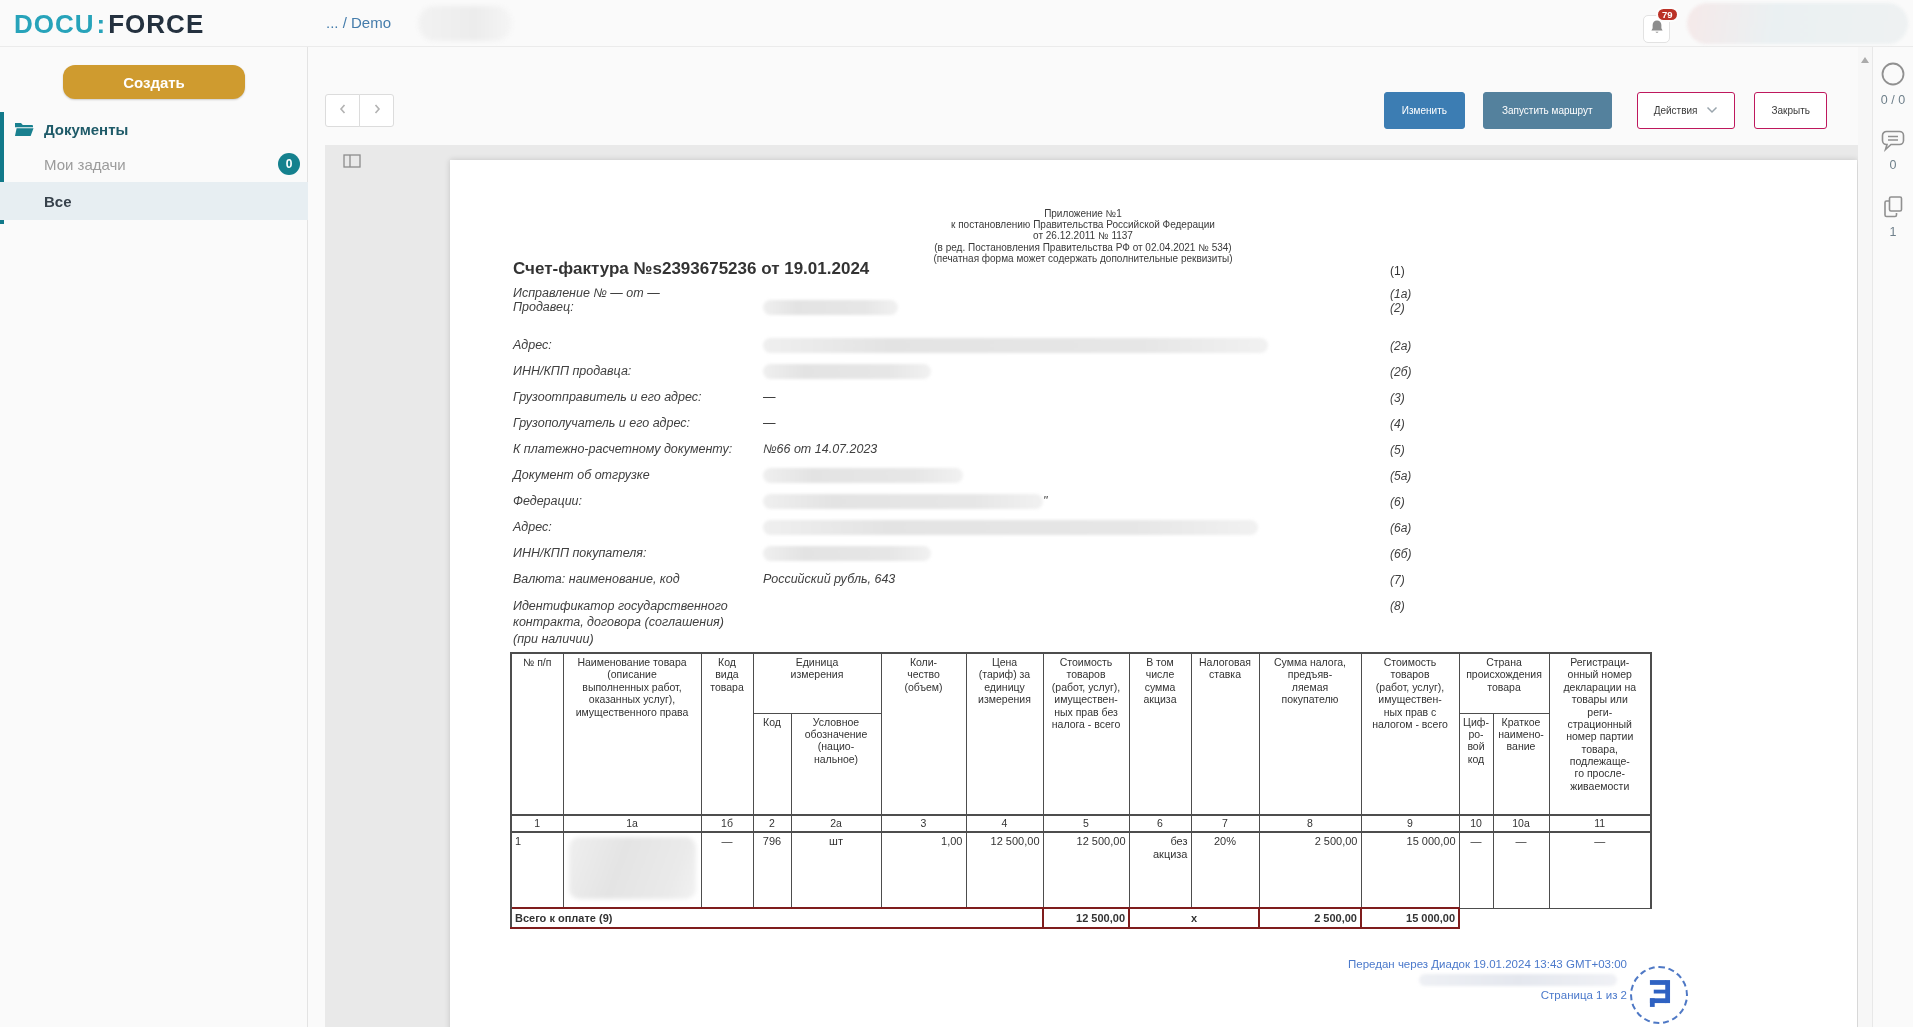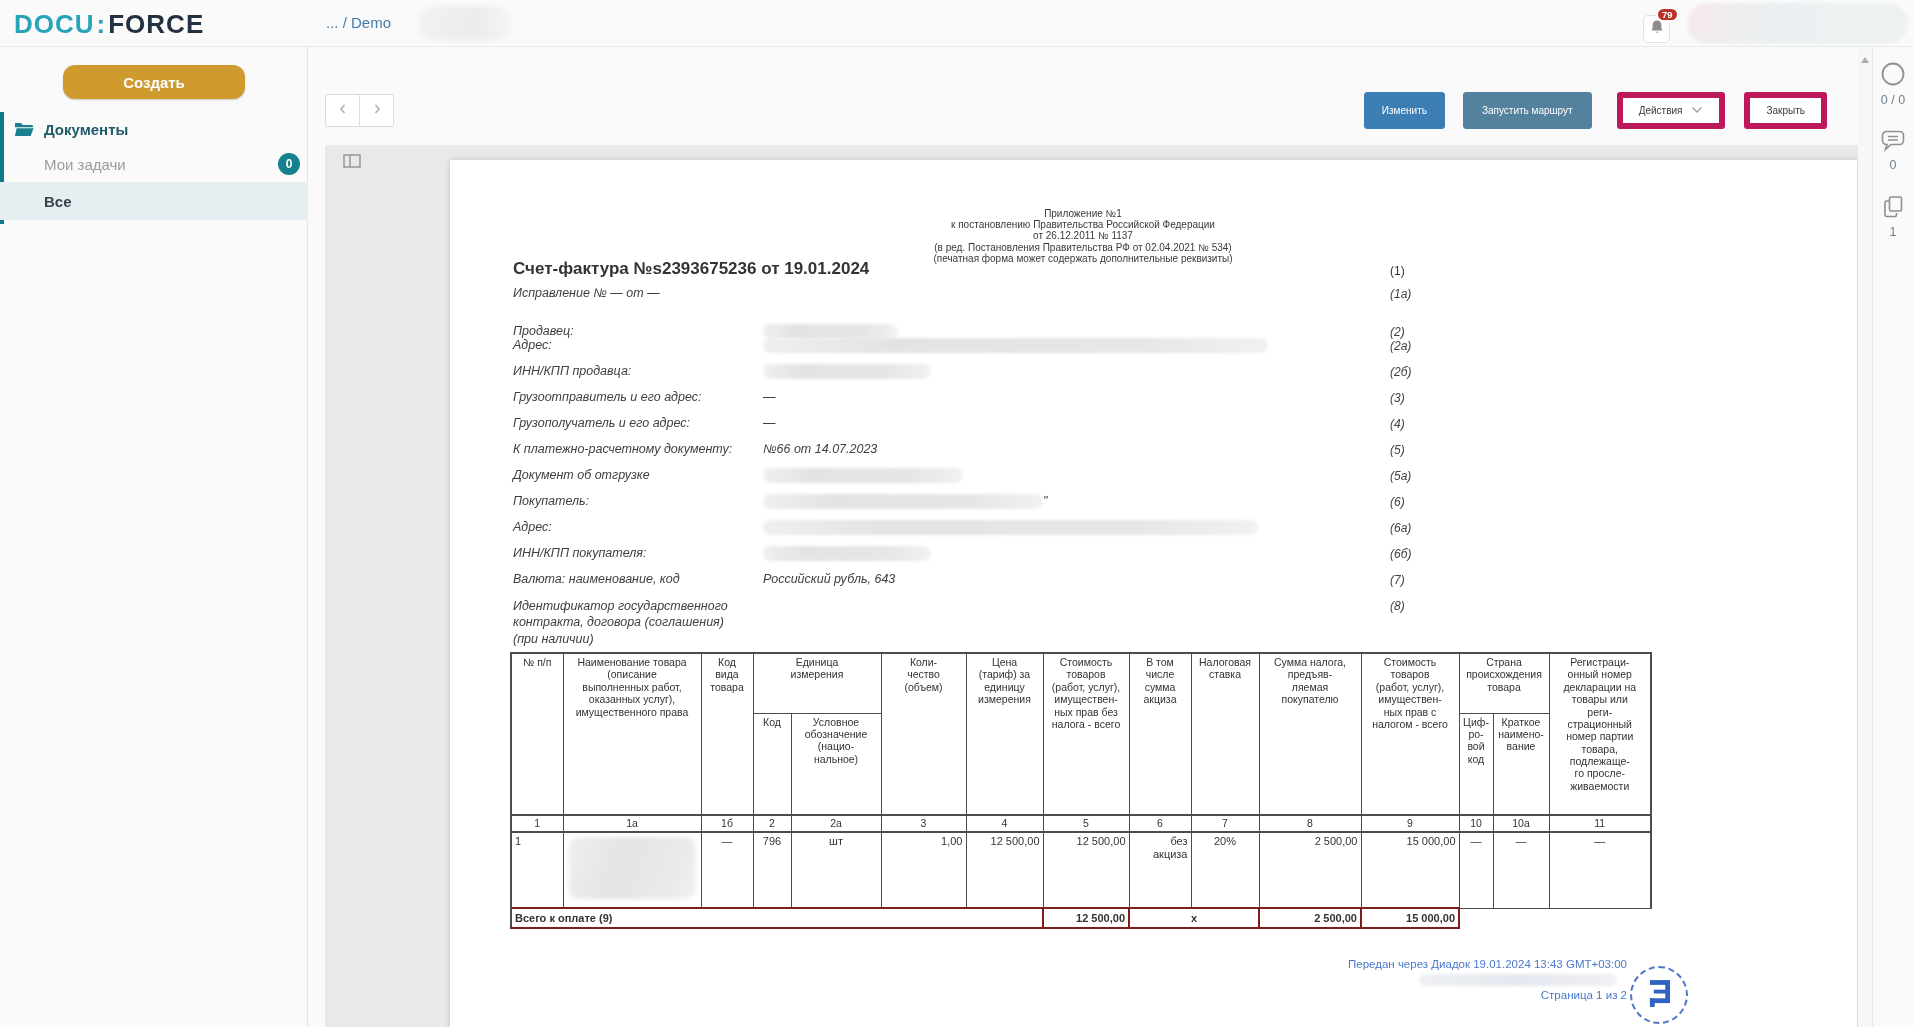--- a/index.html
+++ b/index.html
@@ -51,21 +51,21 @@
   .pager { display:flex; }
   .pg-btn { width:35px; height:33px; background:#fff; border:1px solid #dcdcdc; display:flex;
             align-items:center; justify-content:center; cursor:pointer; }
   .pg-prev { border-radius:3px 0 0 3px; }
   .pg-next { border-radius:0 3px 3px 0; margin-left:-1px; }
   .spacer { flex:1; }
   .btn { height:37px; border-radius:3px; font-size:10px; font-family:inherit; cursor:pointer;
          display:flex; align-items:center; justify-content:center; }
   .btn-edit  { background:#3c7db3; border:1px solid #3c7db3; color:#fff; padding:0 17px; }
   .btn-route { background:#54819d; border:1px solid #54819d; color:#fff; padding:0 18px; margin-left:18px; }
-  .btn-plain { background:#fff; border:6px solid #be185d; color:#3a3a3a; }
+  .btn-plain { background:#fff; border:1px solid #be185d; color:#3a3a3a; }
   .btn-actions { padding:0 16px; margin-left:25px; }
   .btn-close { padding:0 16px; margin-left:19px; }
   .chev-down { margin-left:9px; display:inline-flex; }
 
   
   .viewer { position:absolute; left:17px; top:98px; width:1533px; height:882px; background:#e9e9e9; overflow:hidden; }
   .panel-toggle { position:absolute; left:18px; top:9px; cursor:pointer; }
   .page { position:absolute; left:125px; top:15px; width:1407px; height:1290px; background:#fff;
           box-shadow:0 0 6px rgba(0,0,0,.16); color:#333; }
 
@@ -213,21 +213,21 @@
       <div class="trow">
         <span class="dtitle">Счет-фактура №s2393675236 от 19.01.2024</span>
         <span class="fcode" style="top:5px">(1)</span>
       </div>
 
       <div class="frow" style="top:126px">
         <span class="flabel">Исправление № — от —</span>
         <span class="fcode">(1а)</span>
       </div>
 
-      <div class="frow" style="top:164px">
+      <div class="frow" style="top:140px">
         <span class="flabel">Продавец:</span>
         <span class="fvalue"><span class="pill" style="width:135px"></span></span>
         <span class="fcode">(2)</span>
       </div>
 
       <div class="frow" style="top:178px">
         <span class="flabel">Адрес:</span>
         <span class="fvalue"><span class="pill" style="width:505px"></span></span>
         <span class="fcode">(2а)</span>
       </div>
@@ -256,21 +256,21 @@
         <span class="fcode">(5)</span>
       </div>
 
       <div class="frow" style="top:308px">
         <span class="flabel">Документ об отгрузке</span>
         <span class="fvalue"><span class="pill" style="width:200px"></span></span>
         <span class="fcode">(5а)</span>
       </div>
 
       <div class="frow" style="top:334px">
-        <span class="flabel">Покупатель:</span>
+        <span class="flabel">Федерации:</span>
         <span class="fvalue"><span class="pill" style="width:280px"></span><span>"</span></span>
         <span class="fcode">(6)</span>
       </div>
 
       <div class="frow" style="top:360px">
         <span class="flabel">Адрес:</span>
         <span class="fvalue"><span class="pill" style="width:495px"></span></span>
         <span class="fcode">(6а)</span>
       </div>
 

